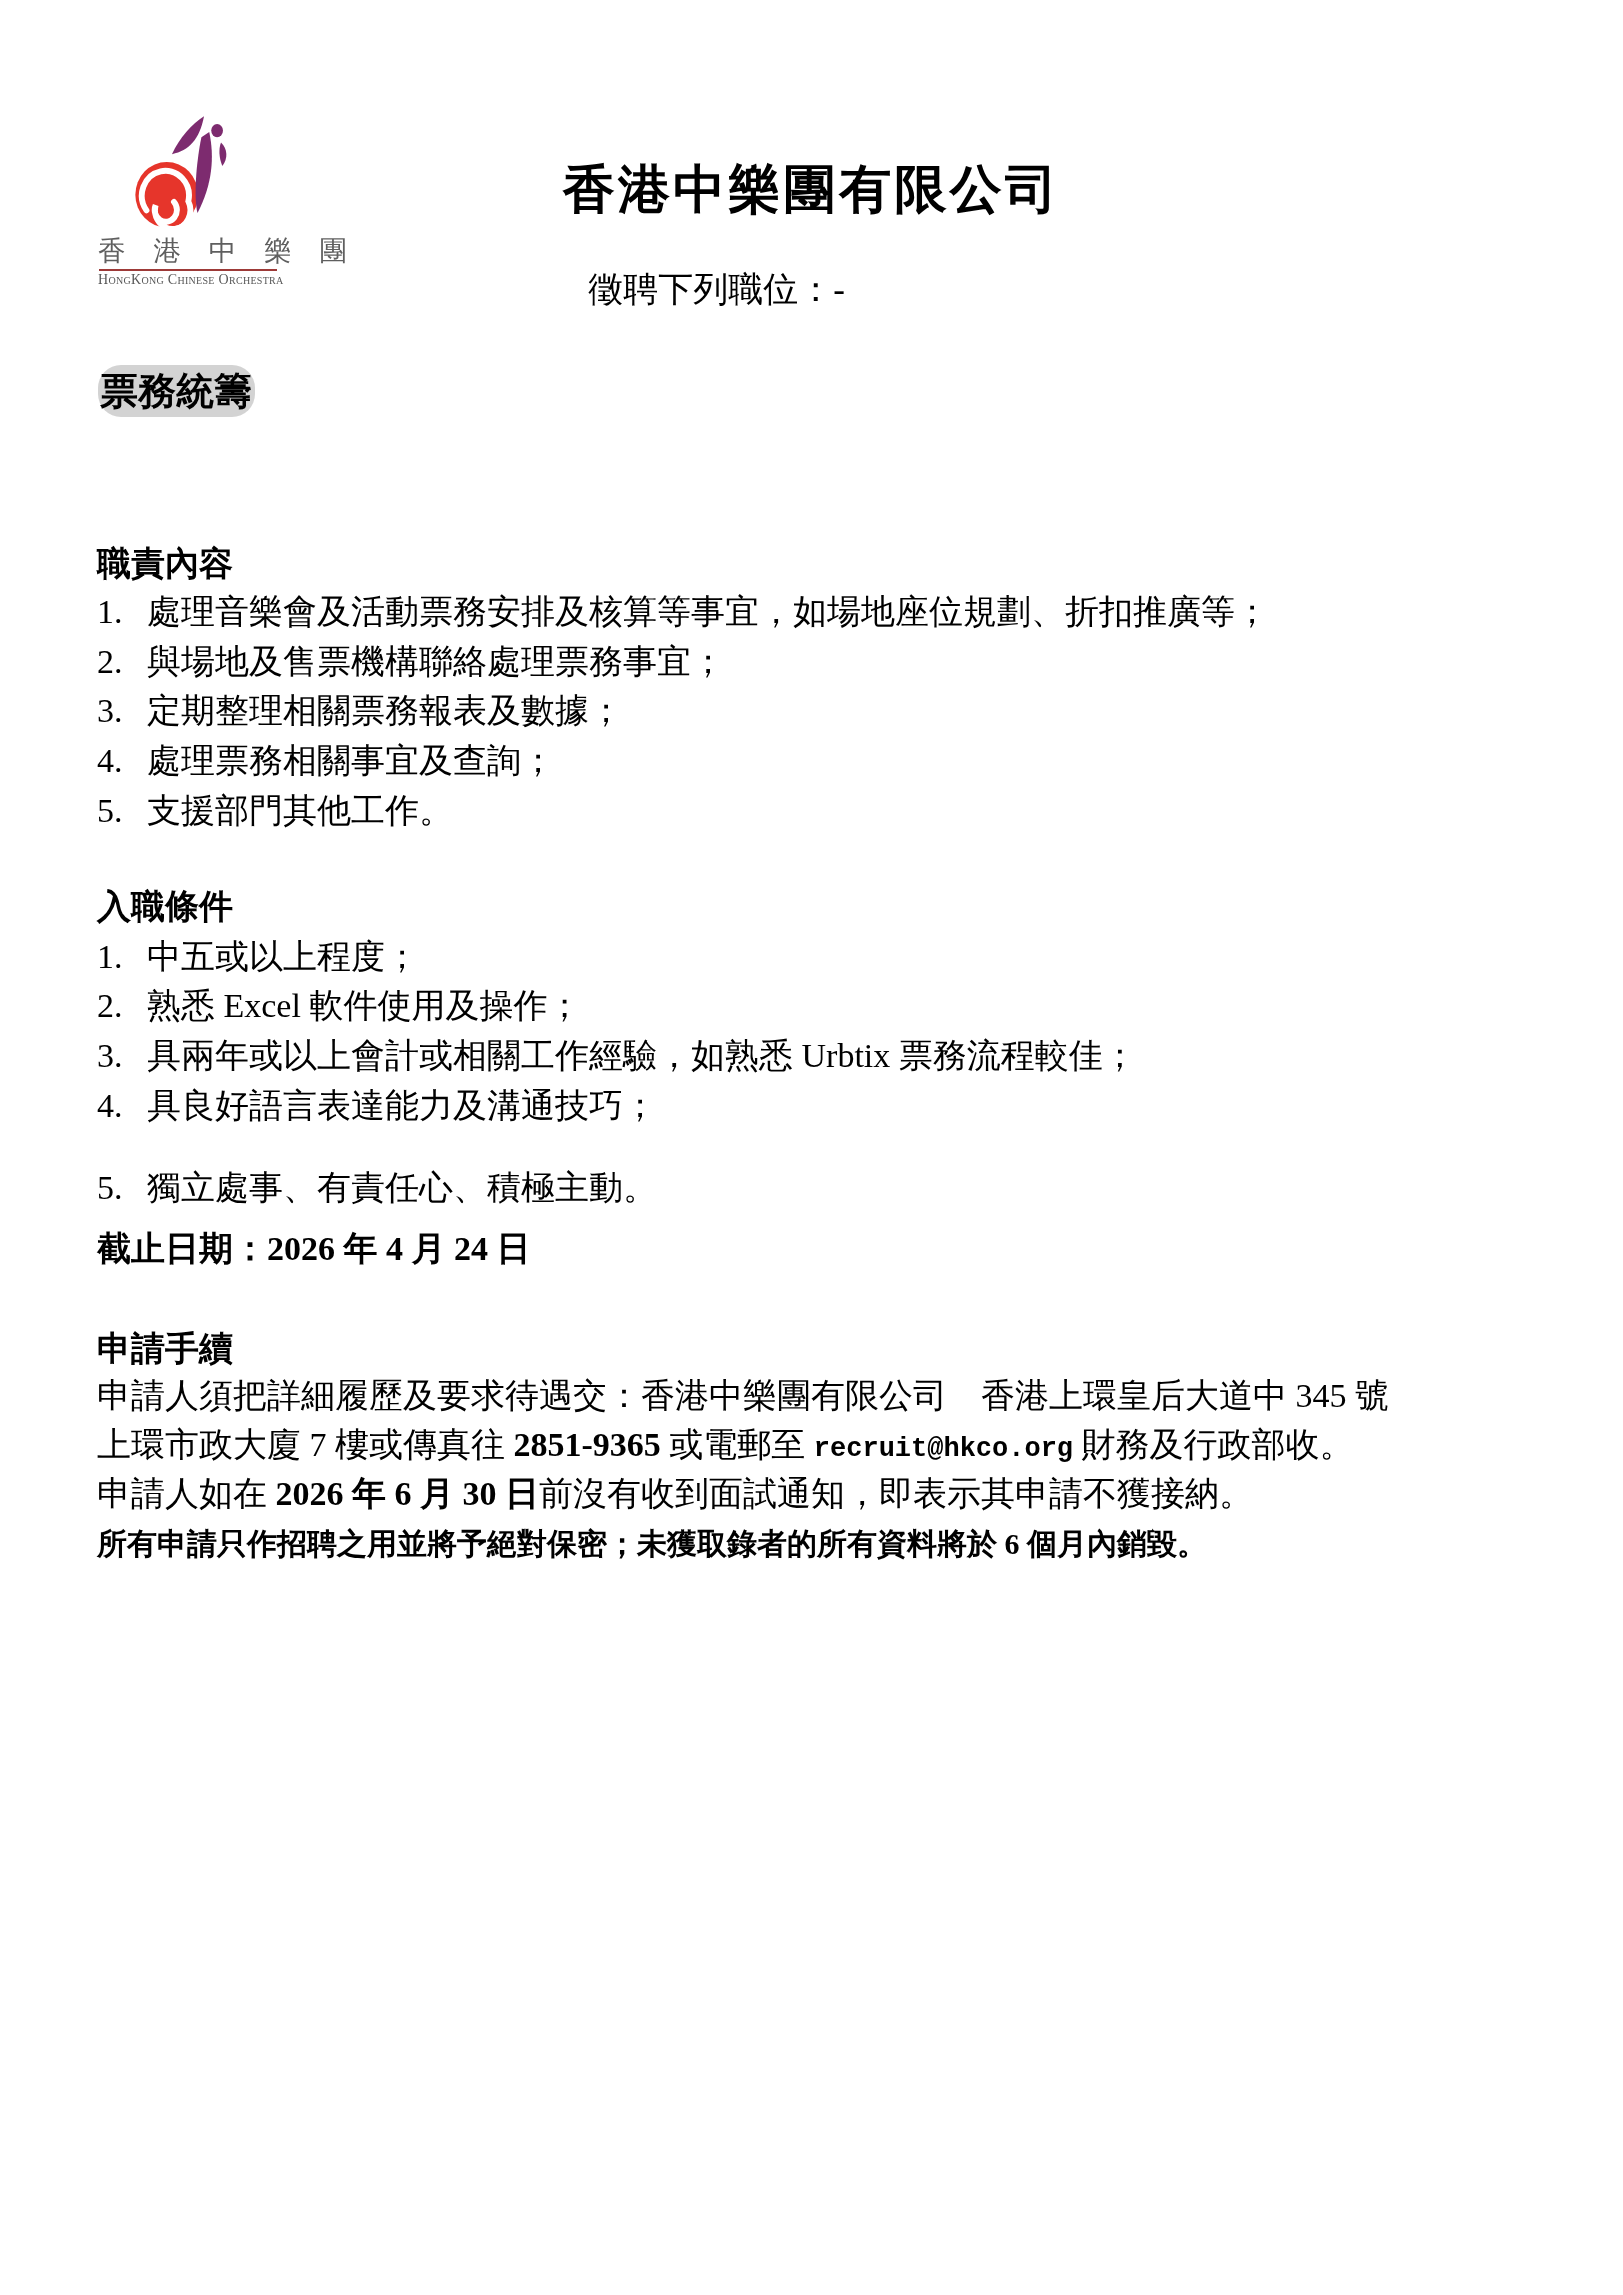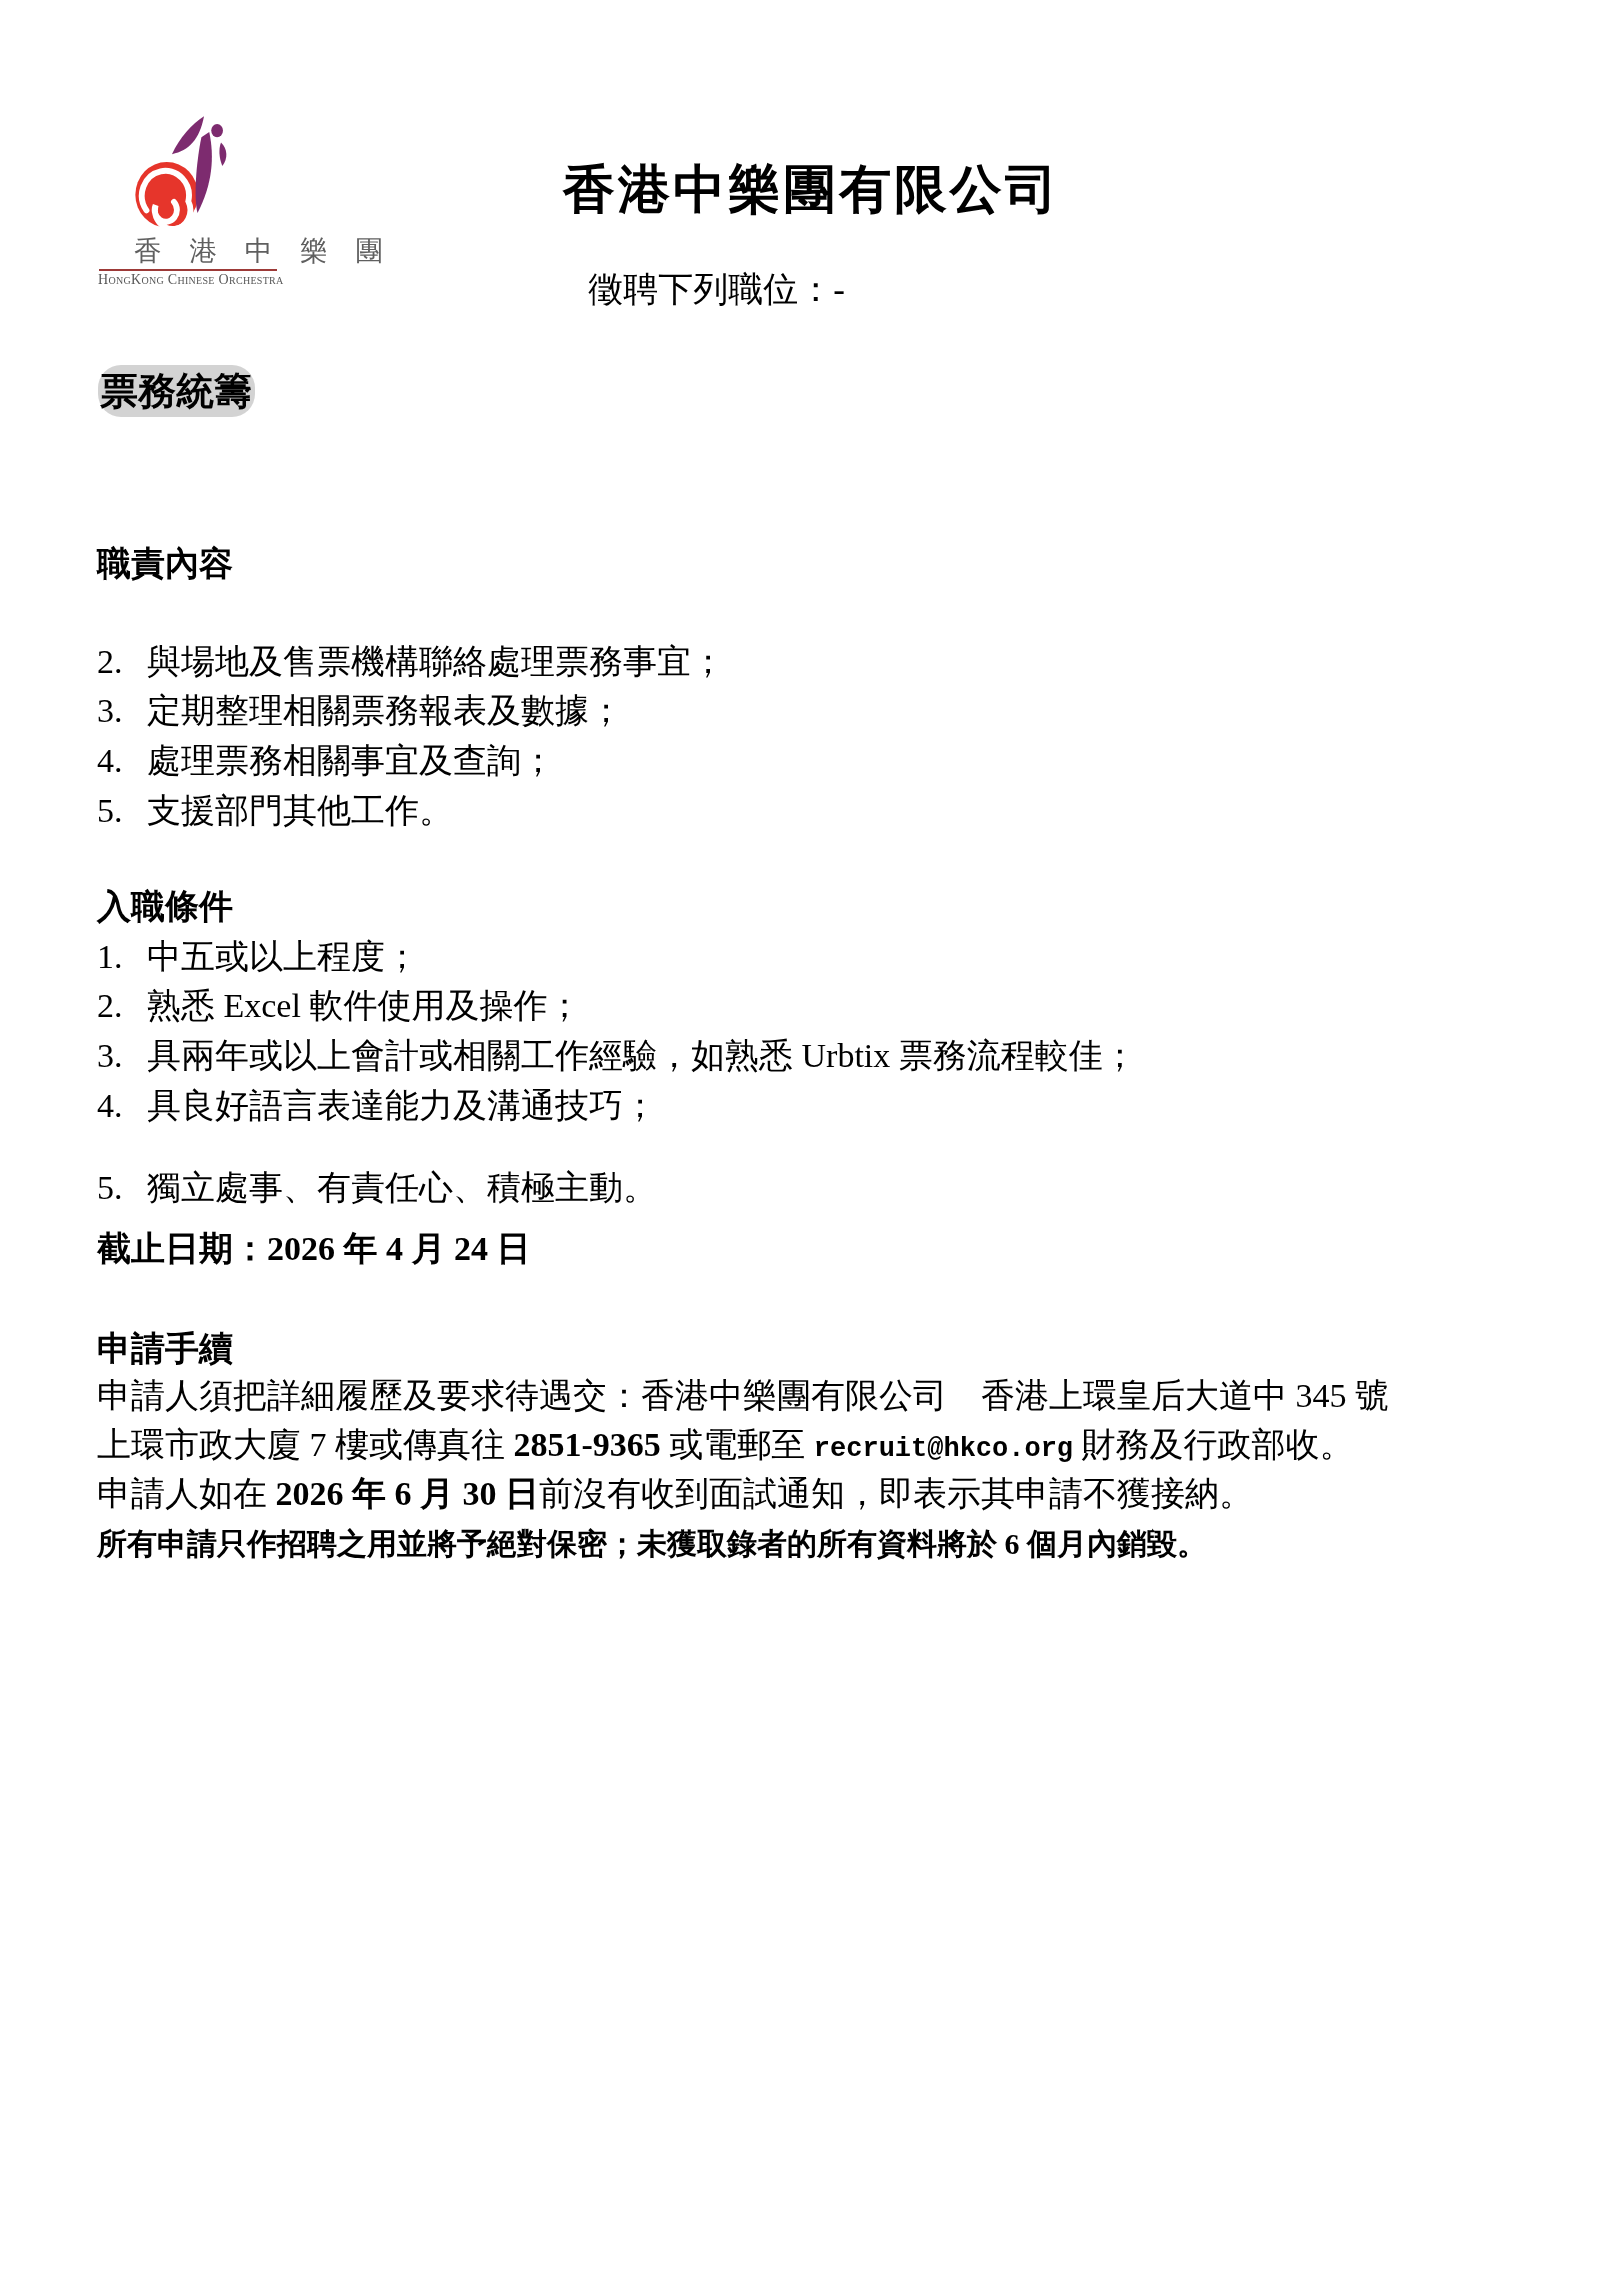--- a/index.html
+++ b/index.html
@@ -17,21 +17,20 @@
   
   .logo-block { left: 98px; top: 111px; width: 180px; text-align: center; }
   .logo-mark { display: block; margin: 0 auto; }
   .logo-cn {
     margin-top: 5.2px;
     font-size: 27.5px;
     letter-spacing: 10.5px;
     color: #5f5f5f;
     font-weight: 400;
     line-height: 1.05;
-    margin-left: 36px;
   }
   .logo-rule { height: 2px; background: #9d3a38; margin: 2.6px 1.3px 2px 1.3px; }
   .logo-en {
     font-size: 14px;
     color: #575757;
     font-variant: small-caps;
     letter-spacing: 0.3px;
     line-height: 1;
   }
 
@@ -93,20 +92,23 @@
     <div class="logo-rule"></div>
     <div class="logo-en">HongKong Chinese Orchestra</div>
   </div>
 
   <h1 class="abs doc-title">香港中樂團有限公司</h1>
   <div class="abs doc-subtitle">徵聘下列職位：-</div>
 
   <div class="abs job-title" style="background:#d3d3d3;">票務統籌</div>
 
   <div class="abs line bold" style="top:544px;">職責內容</div>
+  <div class="abs line" style="top:592px;">
+    <span class="num">1.</span><span>處理音樂會及活動票務安排及核算等事宜，如場地座位規劃、折扣推廣等；</span>
+  </div>
   <div class="abs line" style="top:642px;">
     <span class="num">2.</span><span>與場地及售票機構聯絡處理票務事宜；</span>
   </div>
   <div class="abs line" style="top:691px;">
     <span class="num">3.</span><span>定期整理相關票務報表及數據；</span>
   </div>
   <div class="abs line" style="top:741px;">
     <span class="num">4.</span><span>處理票務相關事宜及查詢；</span>
   </div>
   <div class="abs line" style="top:791px;">

